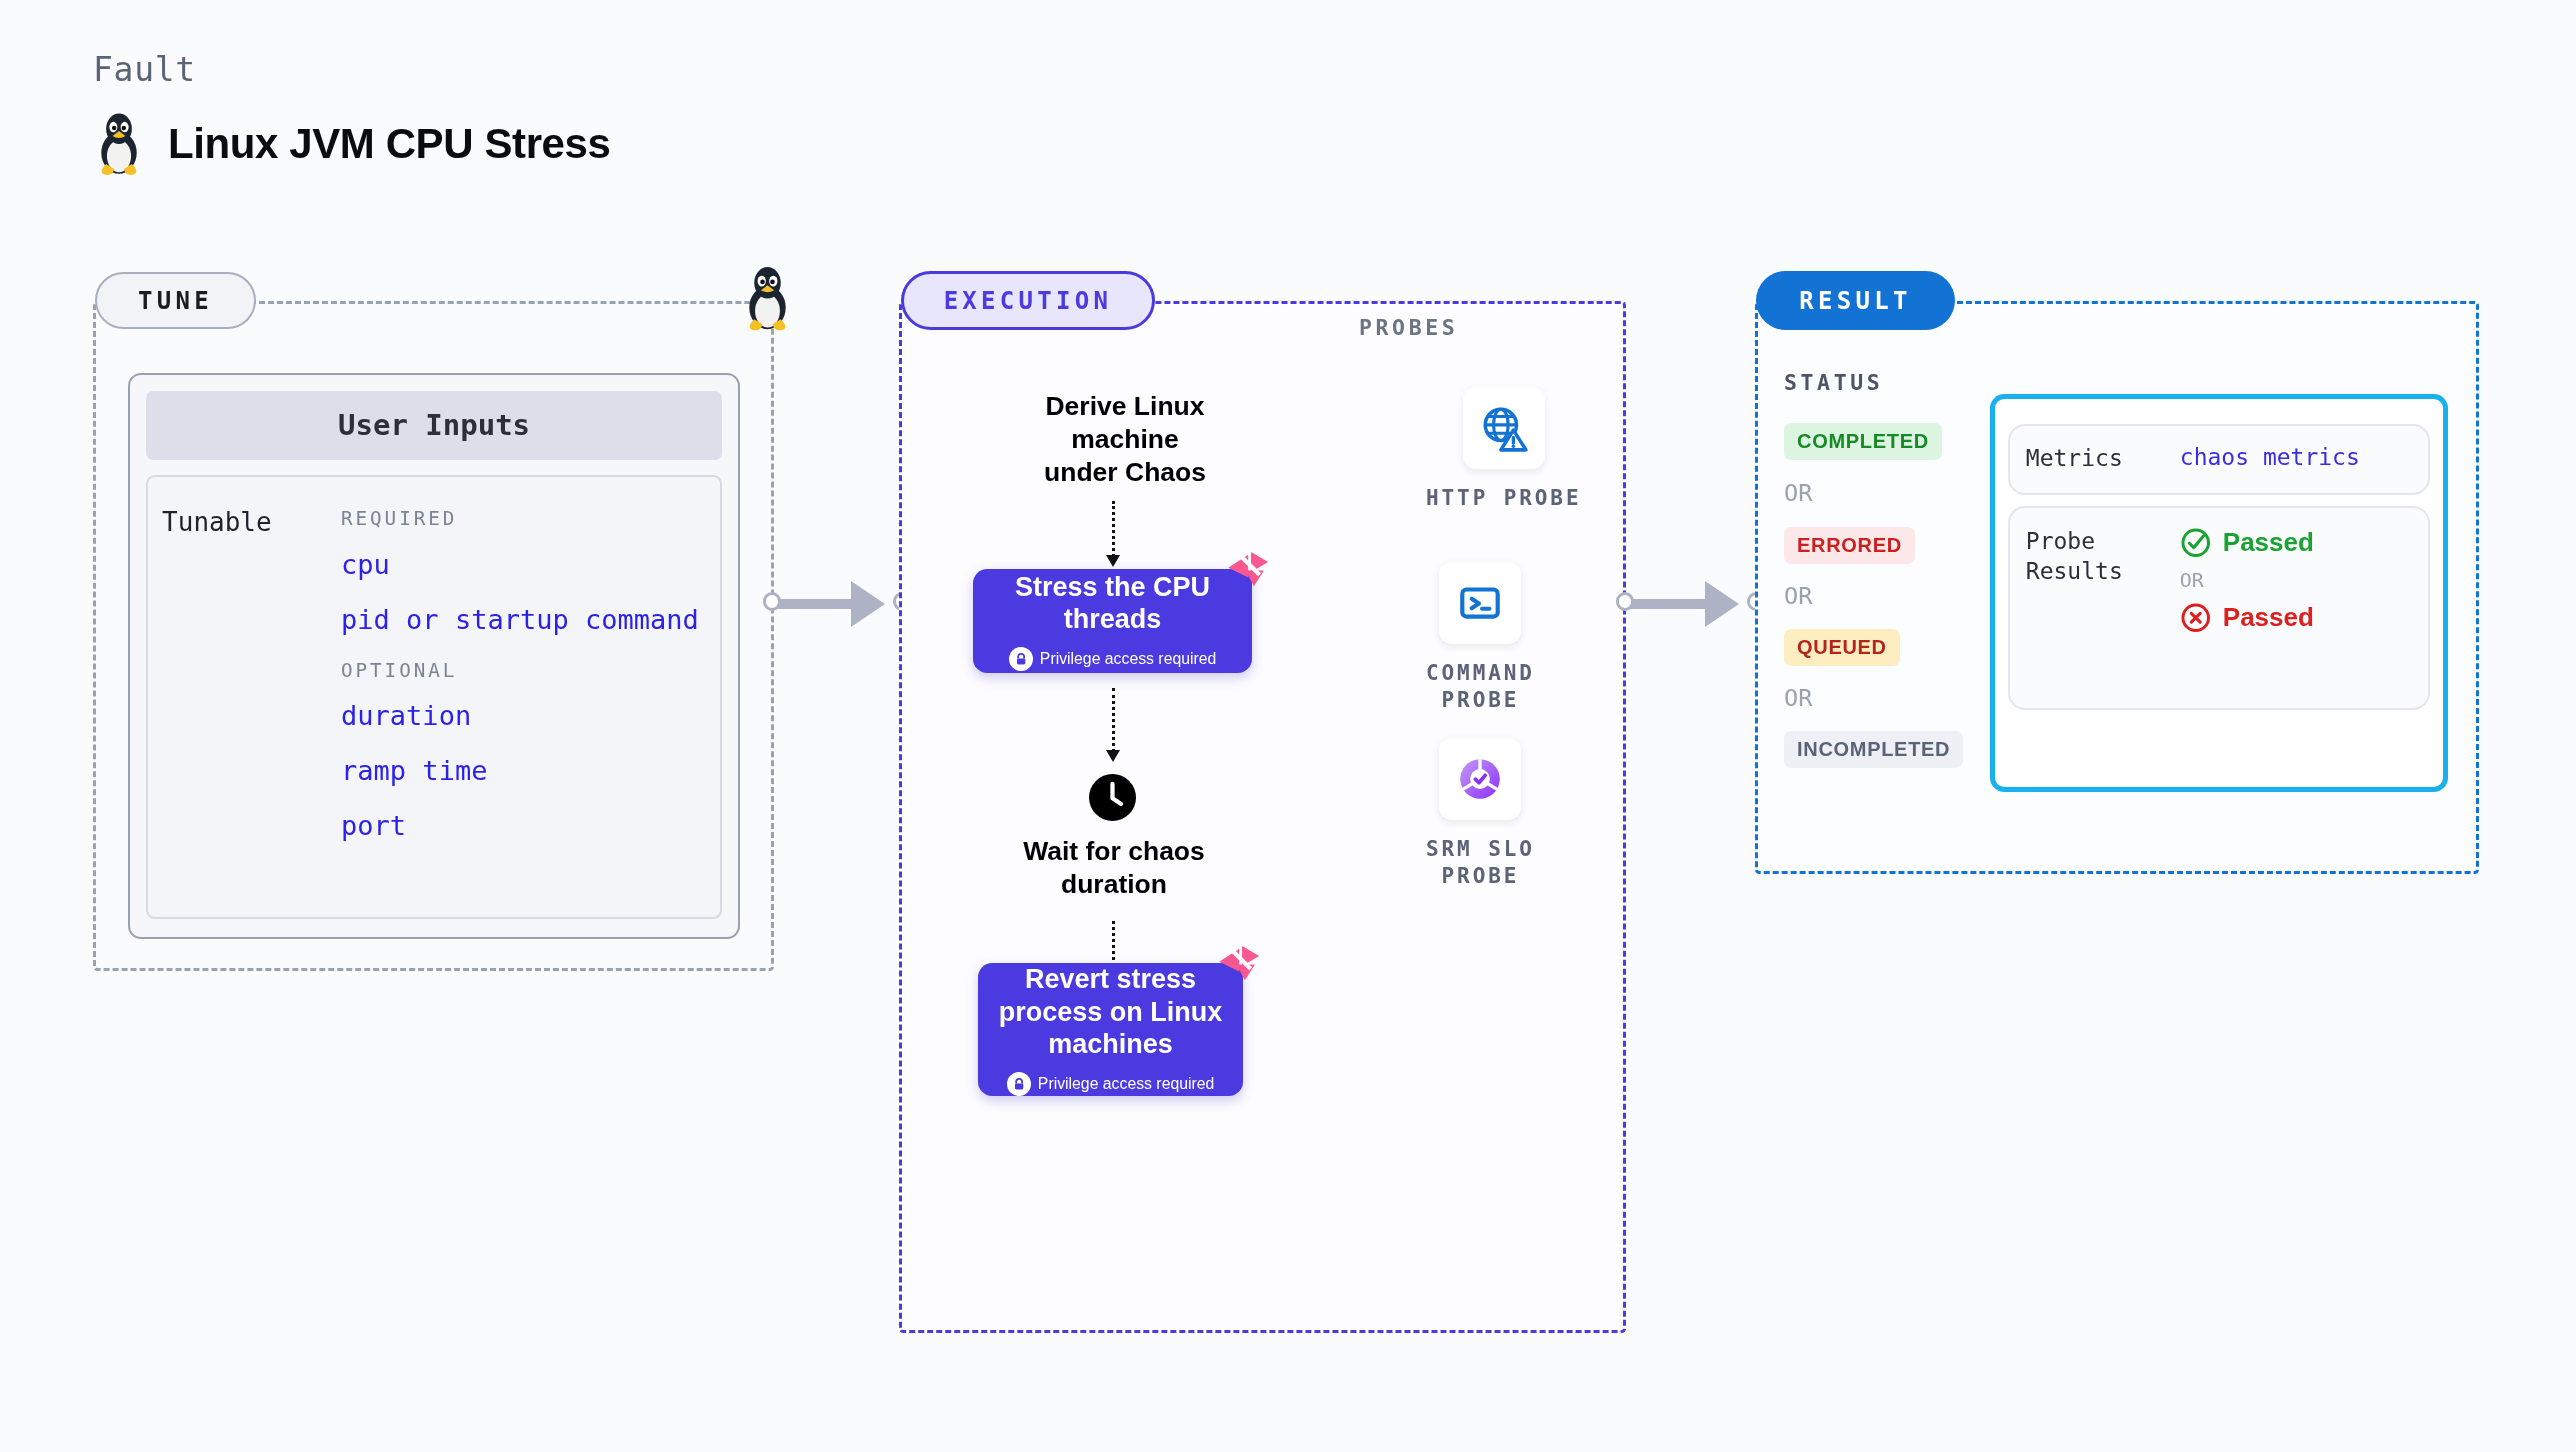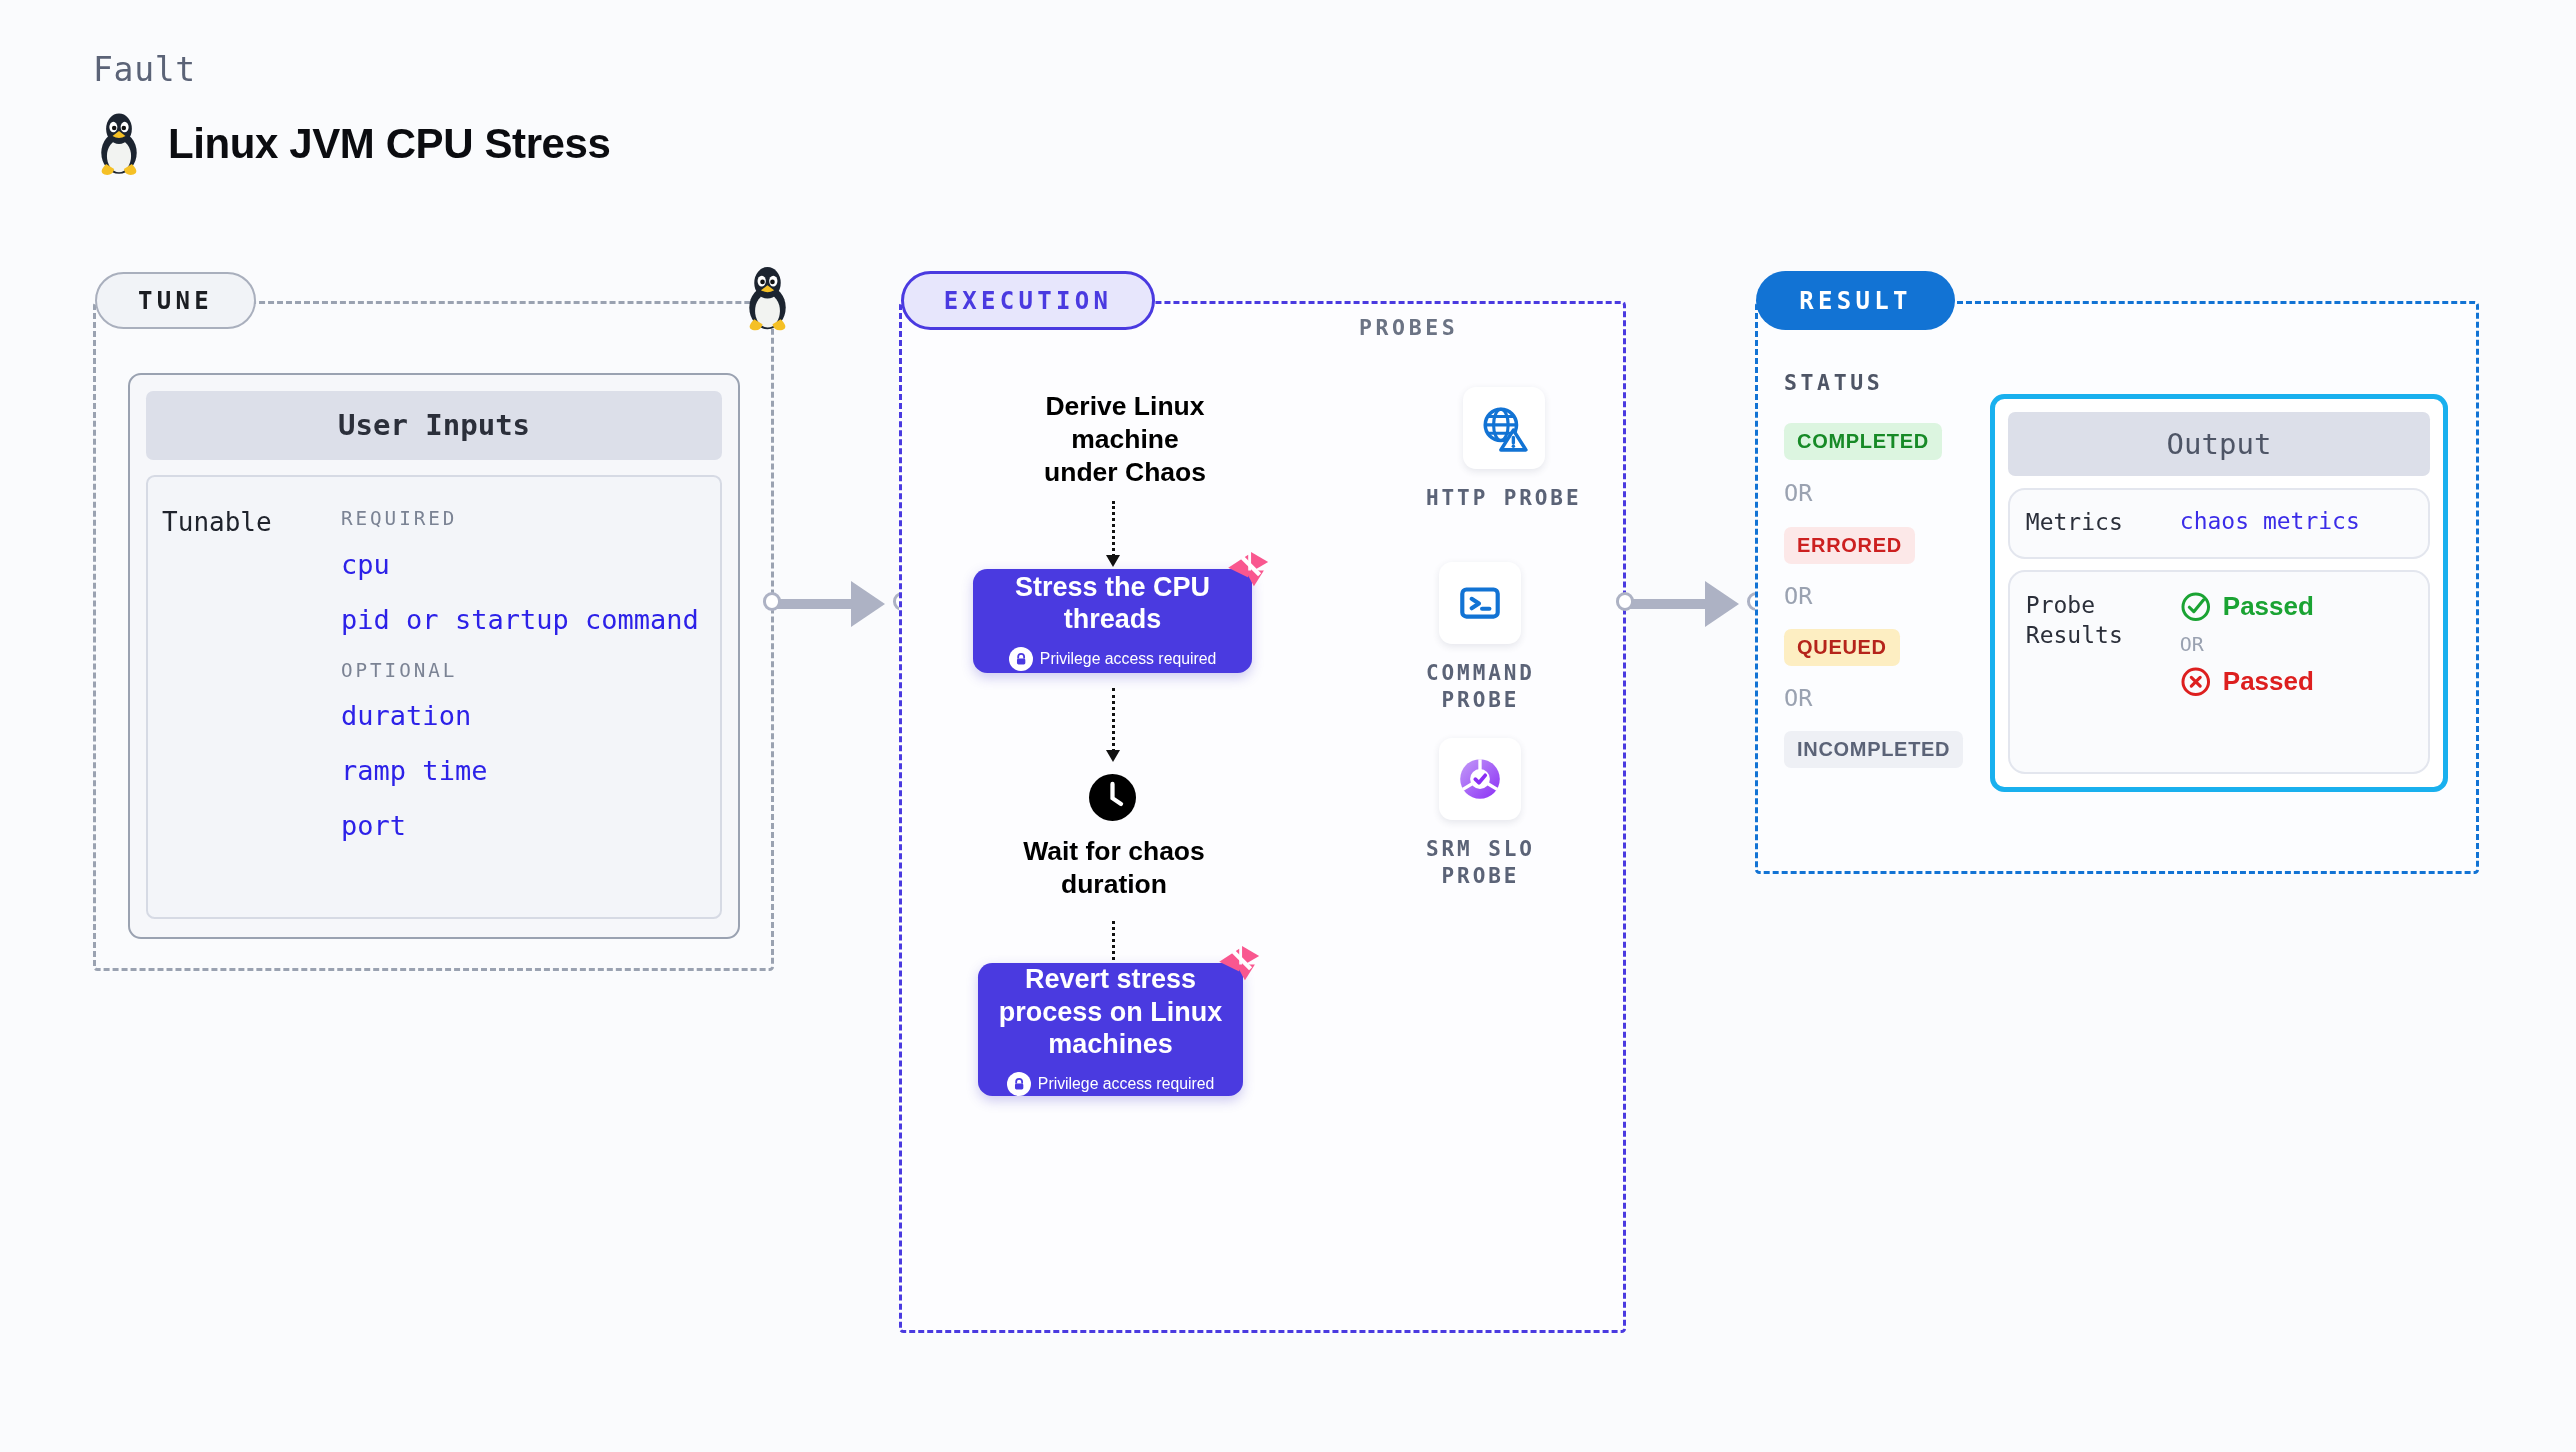--- a/index.html
+++ b/index.html
@@ -297,21 +297,20 @@
 
 <div class="status-badge" style="top:423px;background:#dcf5e0;color:#178a27;">COMPLETED</div>
 <div class="or-text" style="top:479px;">OR</div>
 <div class="status-badge" style="top:527px;background:#fce8e8;color:#cc2020;">ERRORED</div>
 <div class="or-text" style="top:582px;">OR</div>
 <div class="status-badge" style="top:629px;background:#fdeec2;color:#b5241b;">QUEUED</div>
 <div class="or-text" style="top:684px;">OR</div>
 <div class="status-badge" style="top:731px;background:#eef0f5;color:#5b6377;">INCOMPLETED</div>
 
 <div class="panel" id="output-card">
-  <div id="output-head">Output</div>
   <div class="out-row">
     <div class="out-key">Metrics</div>
     <div class="out-val-metrics">chaos metrics</div>
   </div>
   <div class="out-row" style="height:204px;">
     <div class="out-key" style="white-space:pre-line;">Probe
 Results</div>
     <div>
       <div class="res-line" style="color:#1aa333;">
         <svg width="31.5" height="31.5" viewBox="0 0 32 32">

